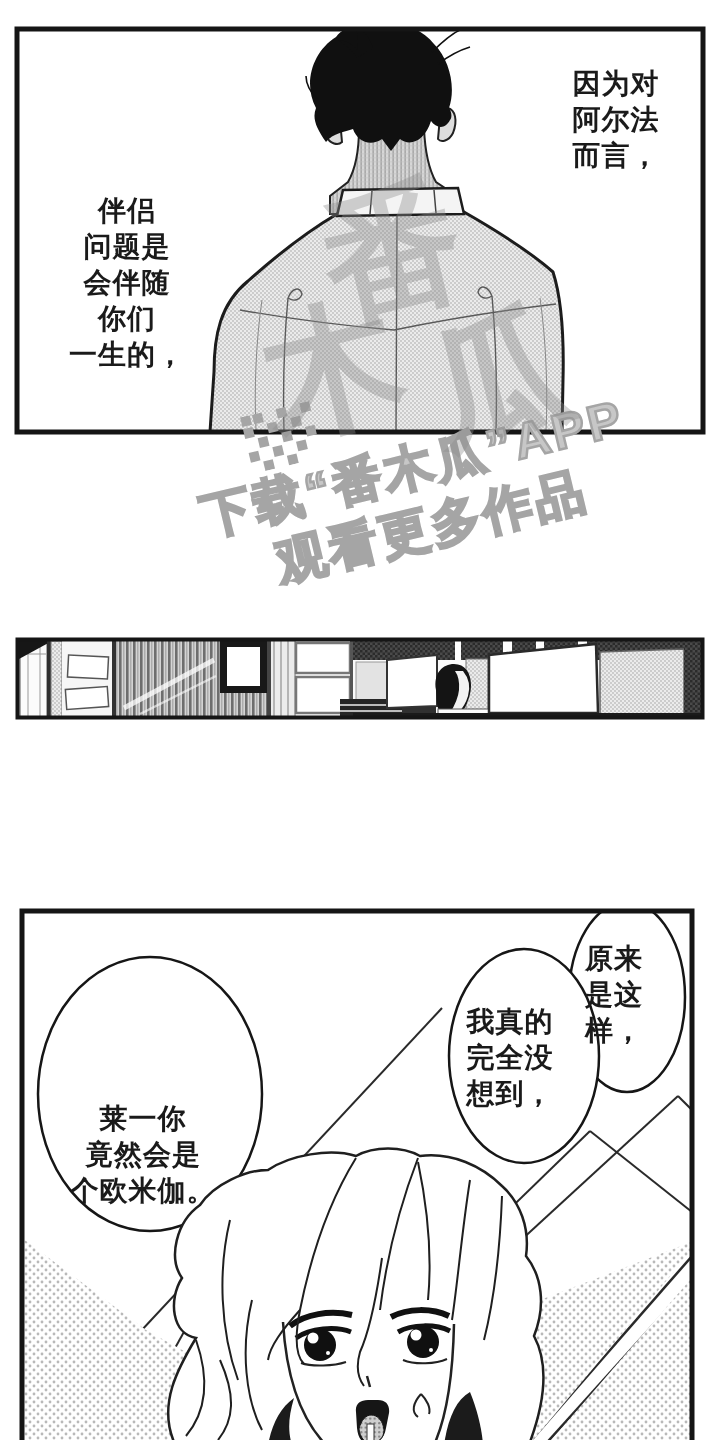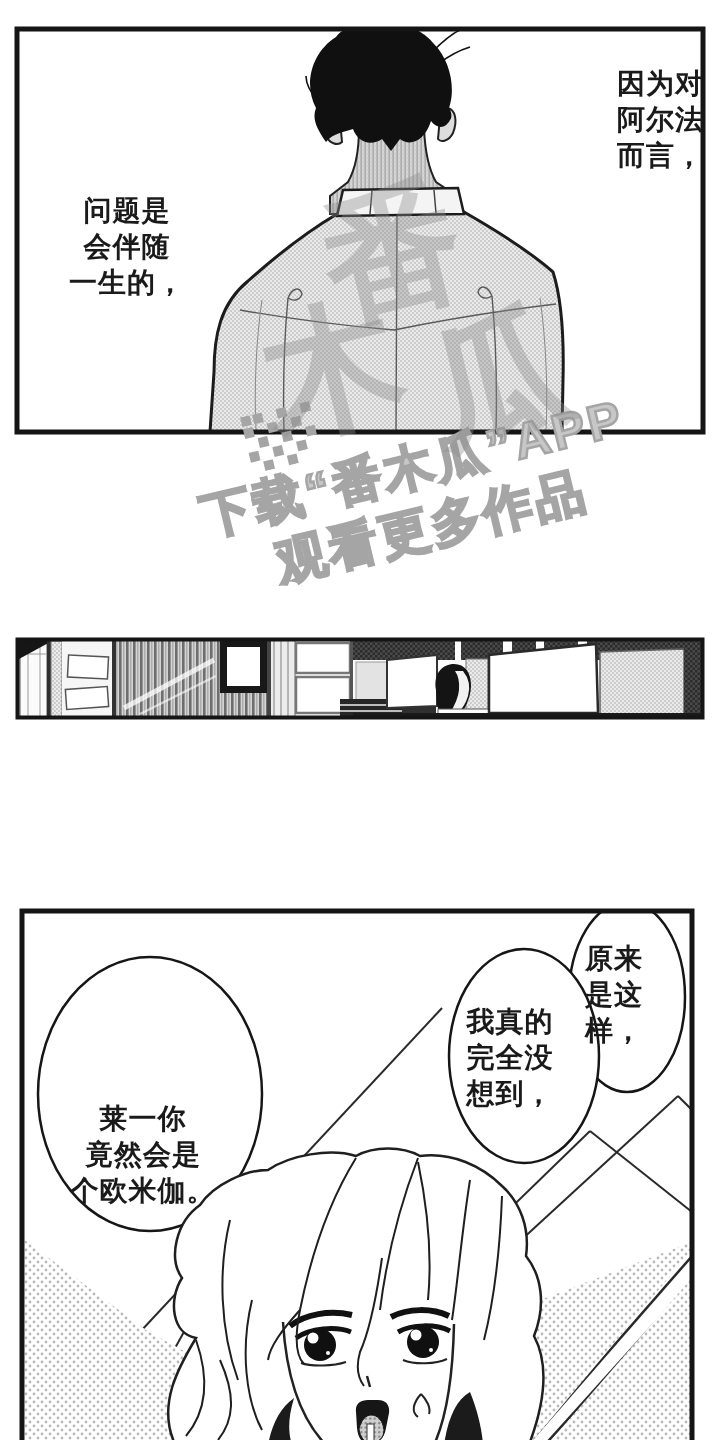--- a/index.html
+++ b/index.html
@@ -4,21 +4,21 @@
 <style>
   html,body{margin:0;padding:0;background:#ffffff;}
   #stage{position:relative;width:720px;height:1440px;background:#ffffff;overflow:hidden;
          font-family:"Liberation Sans","DejaVu Sans",sans-serif;}
   svg{position:absolute;left:0;top:0;}
   .txtblock{position:absolute;text-align:center;font-weight:700;color:#1a1a1a;
             font-size:28px;line-height:36px;letter-spacing:1px;white-space:nowrap;}
   .txtline{display:block;}
   
   .p1-left{left:40px;top:193px;width:174px;}
-  .p1-right{left:528px;top:66px;width:176px;text-align:right;}
+  .p1-right{left:528px;top:66px;width:176px;}
   
   .b-right{left:532px;top:941px;width:164px;}
   .b-mid{left:420px;top:1004px;width:180px;}
   .b-left{left:52px;top:1101px;width:182px;}
   
   .wm{position:absolute;left:195px;top:488px;width:520px;transform:rotate(-13.5deg);
       transform-origin:0 0;pointer-events:none;}
   .wm-line{display:block;font-size:50px;font-weight:700;letter-spacing:3px;
            color:rgba(255,255,255,0.25);-webkit-text-stroke:2.5px #a5a5a5;
            text-shadow:0 0 1px #b5b5b5;line-height:62px;white-space:nowrap;}
@@ -225,22 +225,24 @@
         <path d="M252,1300 C240,1350 246,1400 262,1430"></path>
         <path d="M196,1340 C210,1380 206,1412 186,1436"></path>
         <path d="M220,1360 C236,1396 234,1420 218,1440"></path>
       </g>
     </g>
   </g>
   <rect x="22" y="911" width="670" height="540" fill="none" stroke="#151515" stroke-width="5"></rect>
 </svg>
 
 <div class="txtblock p1-left">
+  <span class="txtline">伴侣</span>
   <span class="txtline">问题是</span>
   <span class="txtline">会伴随</span>
+  <span class="txtline">你们</span>
   <span class="txtline">一生的，</span>
 </div>
 <div class="txtblock p1-right">
   <span class="txtline">因为对</span>
   <span class="txtline">阿尔法</span>
   <span class="txtline">而言，</span>
 </div>
 
 <div class="wm">
   <svg class="wm-logo" viewBox="0 0 26 20">

